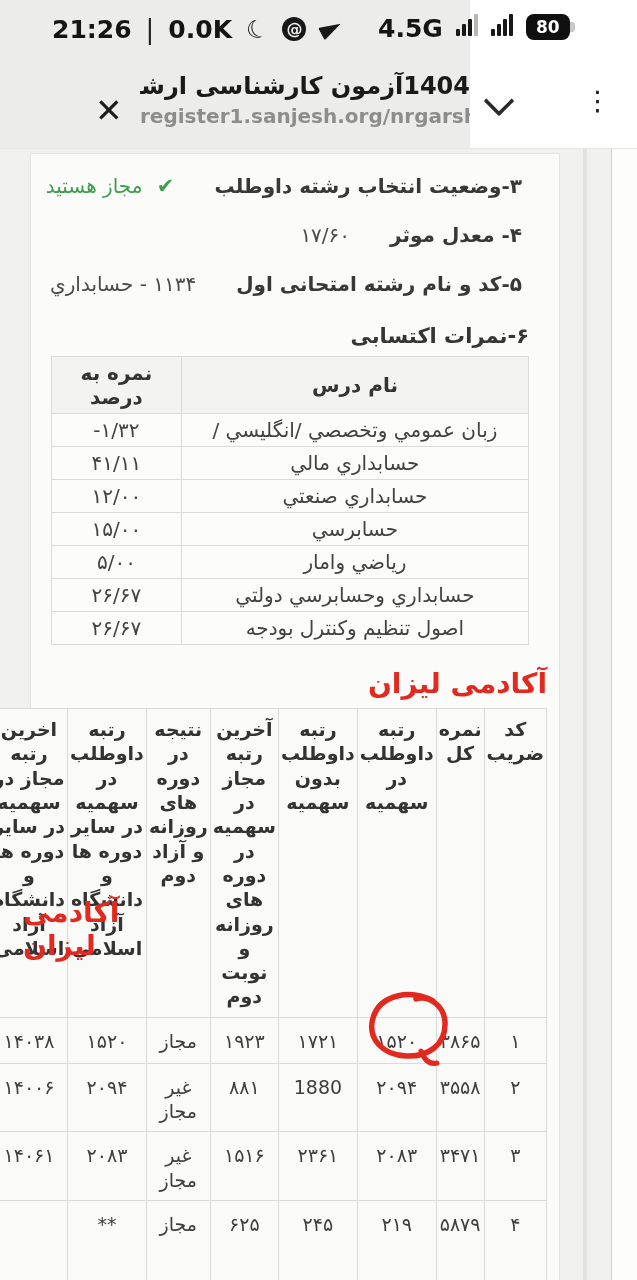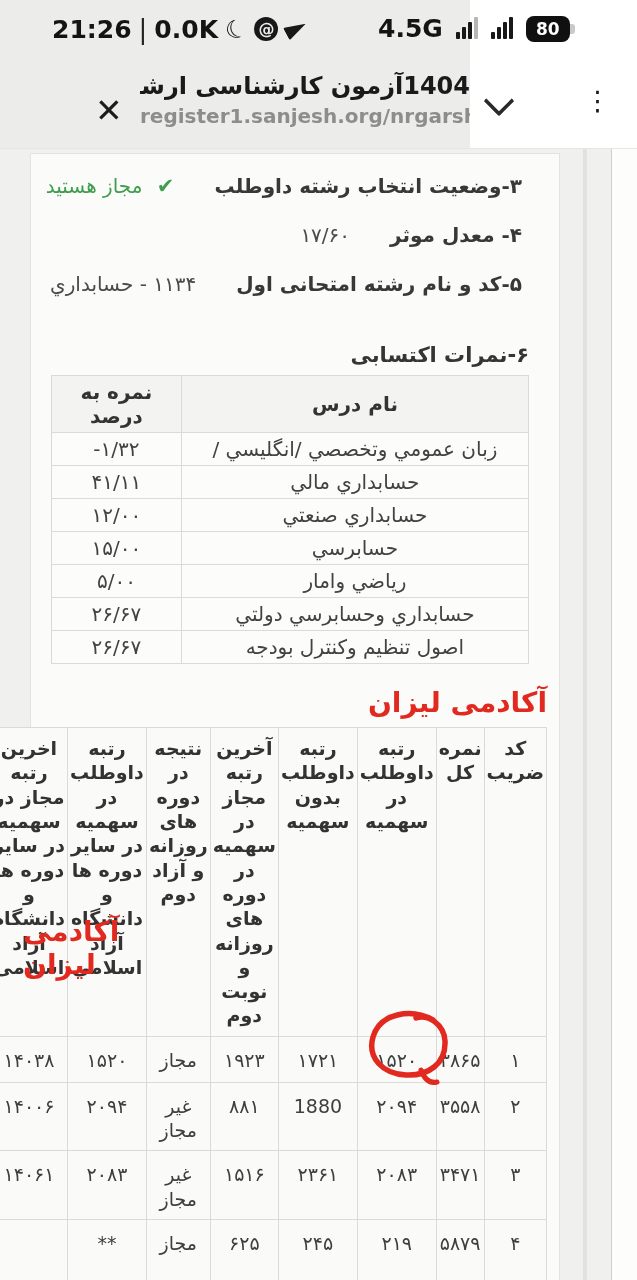--- a/index.html
+++ b/index.html
@@ -4,30 +4,30 @@
 <style>
   * { margin:0; padding:0; box-sizing:border-box; }
   html,body { width:637px; }
   body { font-family:"DejaVu Sans","Liberation Sans",sans-serif; }
   .screen { position:relative; width:637px; height:1280px; background:#fff; overflow:hidden; }
 
   
   .topbar { position:absolute; top:0; left:0; width:637px; height:148px; background:#fff; }
   .topbar-gray { position:absolute; top:0; left:0; width:470px; height:148px; background:#ececeb; }
   .statusbar { position:absolute; top:0; left:0; width:637px; height:60px; }
-  .status-left { position:absolute; left:52px; top:14px; display:flex; align-items:center; gap:7px;
+  .status-left { position:absolute; left:52px; top:14px; display:flex; align-items:center; gap:14px;
                  font-size:25px; font-weight:600; color:#141414; }
   .sep { font-weight:400; color:#222; font-size:26px; }
   .moon { font-size:25px; transform:rotate(-18deg); display:inline-block; }
   .eitaa { width:24px; height:24px; border-radius:50%; background:#181818; color:#ececeb;
            font-size:16px; font-weight:700; display:inline-flex; align-items:center; justify-content:center; }
   .plane { display:inline-block; width:0; height:0; border-left:22px solid #181818;
            border-top:7px solid transparent; border-bottom:7px solid transparent;
            transform:rotate(-28deg); border-radius:2px; }
-  .status-right { position:absolute; left:378px; top:14px; display:flex; align-items:center; gap:13px; }
+  .status-right { position:absolute; left:378px; top:14px; display:flex; align-items:flex-start; gap:13px; }
   .net { font-size:25px; font-weight:600; color:#141414; line-height:30px; }
   .bars { display:flex; align-items:flex-end; gap:2px; padding-bottom:3px; }
   .bars i { display:block; width:4px; background:#181818; border-radius:1px; }
   .b1{height:7px}.b2{height:12px}.b3{height:17px}.b4{height:22px}
   .bars i.dim { background:#b6b6b4; }
   .battery { position:relative; width:44px; height:26px; background:#101010; border-radius:8px;
              color:#fff; font-size:17px; font-weight:700; display:flex; align-items:center;
              justify-content:center; margin-bottom:1px; }
   .battery::after { content:""; position:absolute; right:-5px; top:8px; width:5px; height:10px;
                     background:#c9c9c7; border-radius:0 3px 3px 0; }
@@ -52,21 +52,21 @@
           border:1px solid #e3e3e1; border-bottom:none; direction:rtl; color:#3c3c3c; }
 
   .fields { padding:20px 37px 0 0; }
   .field-row { display:flex; align-items:baseline; gap:40px; margin-bottom:25px; font-size:20px; }
   .field-label { font-weight:700; color:#383838; white-space:nowrap; }
   .field-value { color:#4a4a4a; white-space:nowrap; }
   .ok { color:#3f9e4d; }
   .ok .chk { font-size:21px; margin-left:8px; }
 
   .sec-title { font-weight:700; font-size:21px; color:#353535; padding-right:30px; }
-  .sec6-title { margin-top:47px; }
+  .sec6-title { margin-top:28px; }
 
   table { border-collapse:collapse; direction:rtl; }
   .t6 { margin:8px 30px 0 auto; width:478px; }
   .t6 th, .t6 td { border:1px solid #dadad8; text-align:center; font-size:20px; color:#424242; padding:4px 6px; height:33px; background:#fcfcfa; }
   .t6 th { background:#f3f3f1; font-weight:700; color:#333; }
   .t6 td.num { direction:ltr; }
 
   .sec7-row { display:flex; align-items:baseline; margin-top:22px; padding-right:12px; gap:32px; }
   .watermark { color:#e2291f; font-weight:700; font-size:28px; }
 

